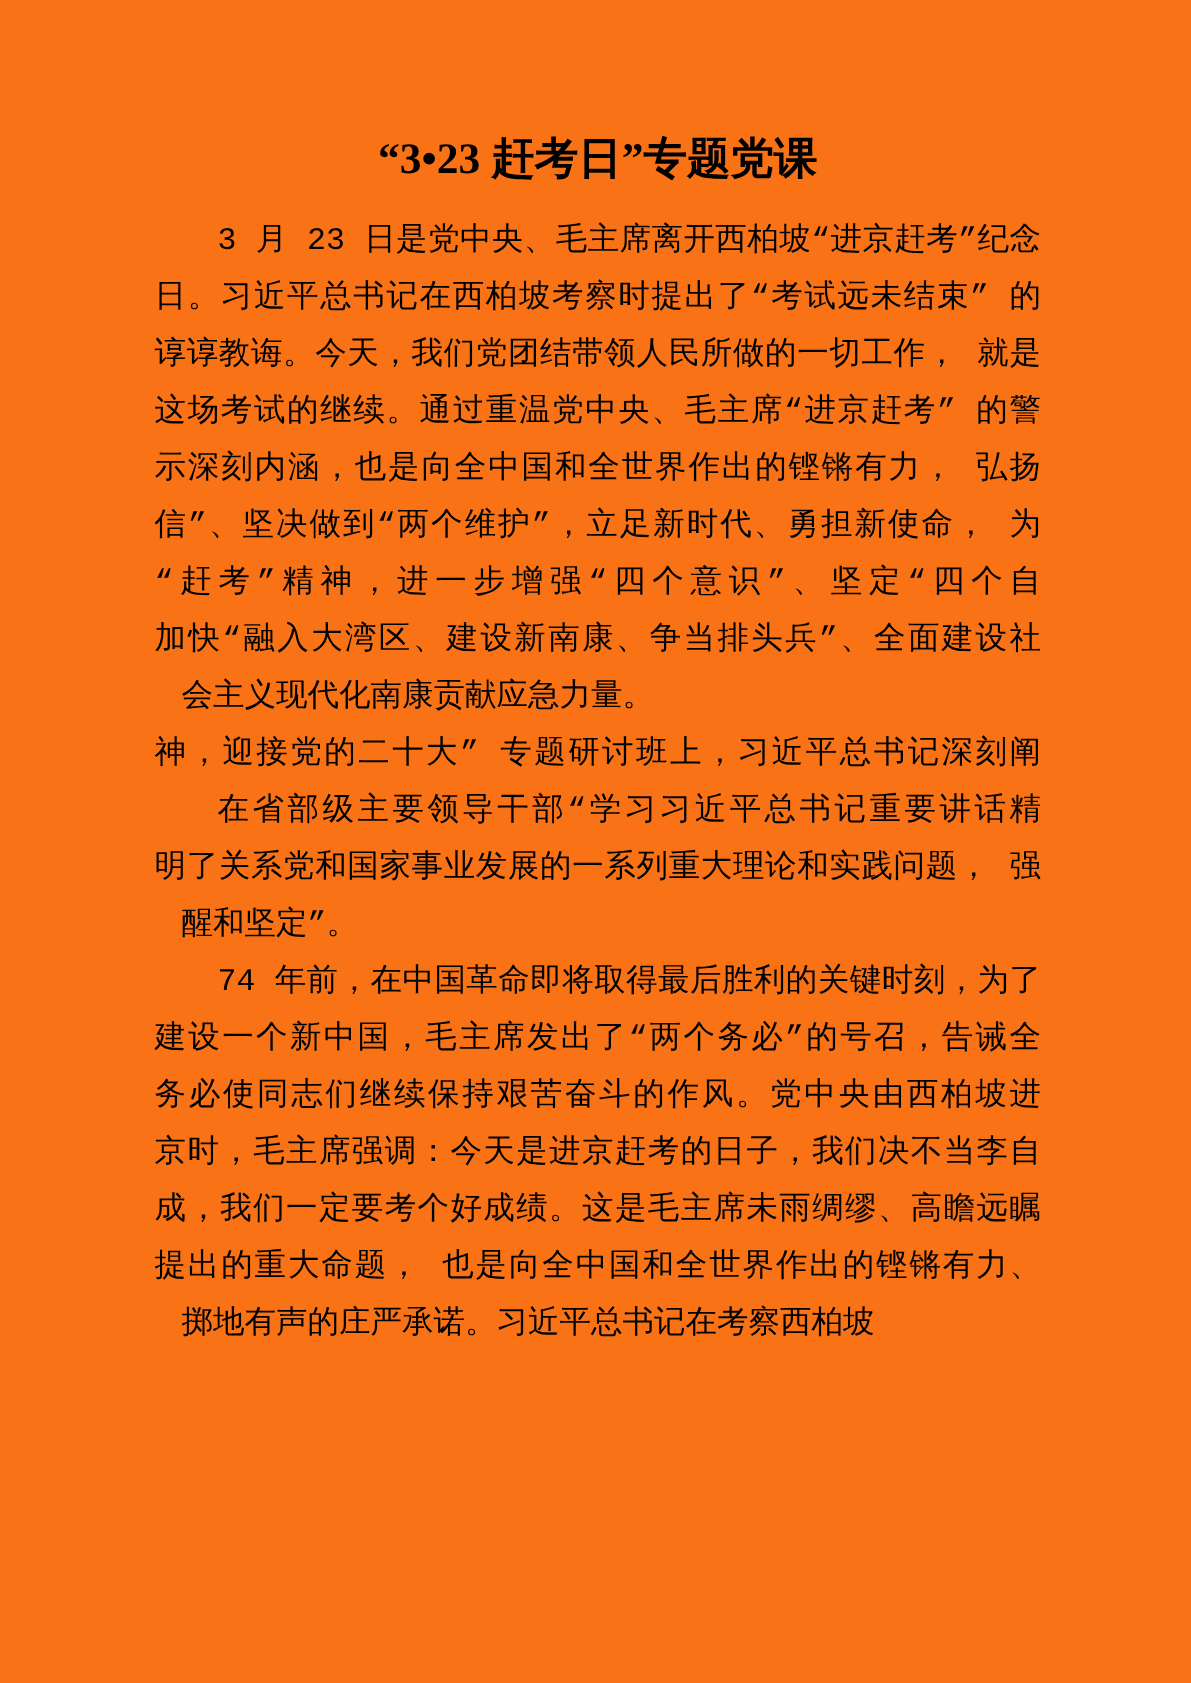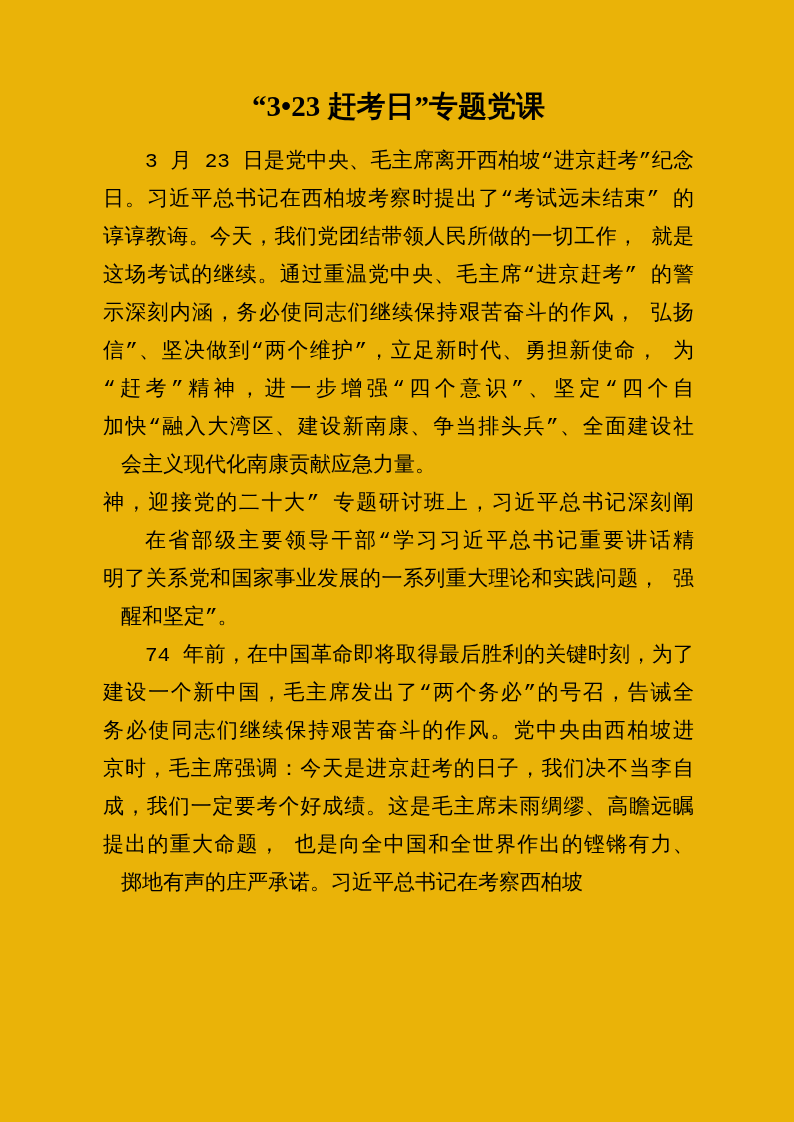--- a/index.html
+++ b/index.html
@@ -4,21 +4,21 @@
 <style>
   html, body {
     margin: 0;
     padding: 0;
     background: #ffffff;
   }
   .page {
     position: relative;
     width: 794px;
     height: 1122px;
-    background: #eab308;
+    background: #f97316;
     overflow: hidden;
     font-family: "Liberation Serif", "DejaVu Serif", serif;
     color: #000000;
   }
   .content {
     position: absolute;
     left: 103px;
     top: 84px;
     width: 591px;
   }
@@ -59,21 +59,21 @@
 <div class="page">
   <div class="content">
 
     <h1 class="doc-title">“3•23 赶考日”专题党课</h1>
 
     <div class="para">
       <div class="line first">3 月 23 日是党中央、毛主席离开西柏坡“进京赶考”纪念</div>
       <div class="line">日。习近平总书记在西柏坡考察时提出了“考试远未结束” 的</div>
       <div class="line">谆谆教诲。今天，我们党团结带领人民所做的一切工作， 就是</div>
       <div class="line">这场考试的继续。通过重温党中央、毛主席“进京赶考” 的警</div>
-      <div class="line">示深刻内涵，务必使同志们继续保持艰苦奋斗的作风， 弘扬</div>
+      <div class="line">示深刻内涵，也是向全中国和全世界作出的铿锵有力， 弘扬</div>
       <div class="line">信”、坚决做到“两个维护”，立足新时代、勇担新使命， 为</div>
       <div class="line">“赶考”精神，进一步增强“四个意识”、坚定“四个自</div>
       <div class="line">加快“融入大湾区、建设新南康、争当排头兵”、全面建设社</div>
       <div class="line last">会主义现代化南康贡献应急力量。</div>
     </div>
 
     <div class="para">
       <div class="line">神，迎接党的二十大” 专题研讨班上，习近平总书记深刻阐</div>
       <div class="line first">在省部级主要领导干部“学习习近平总书记重要讲话精</div>
       <div class="line">明了关系党和国家事业发展的一系列重大理论和实践问题， 强</div>

